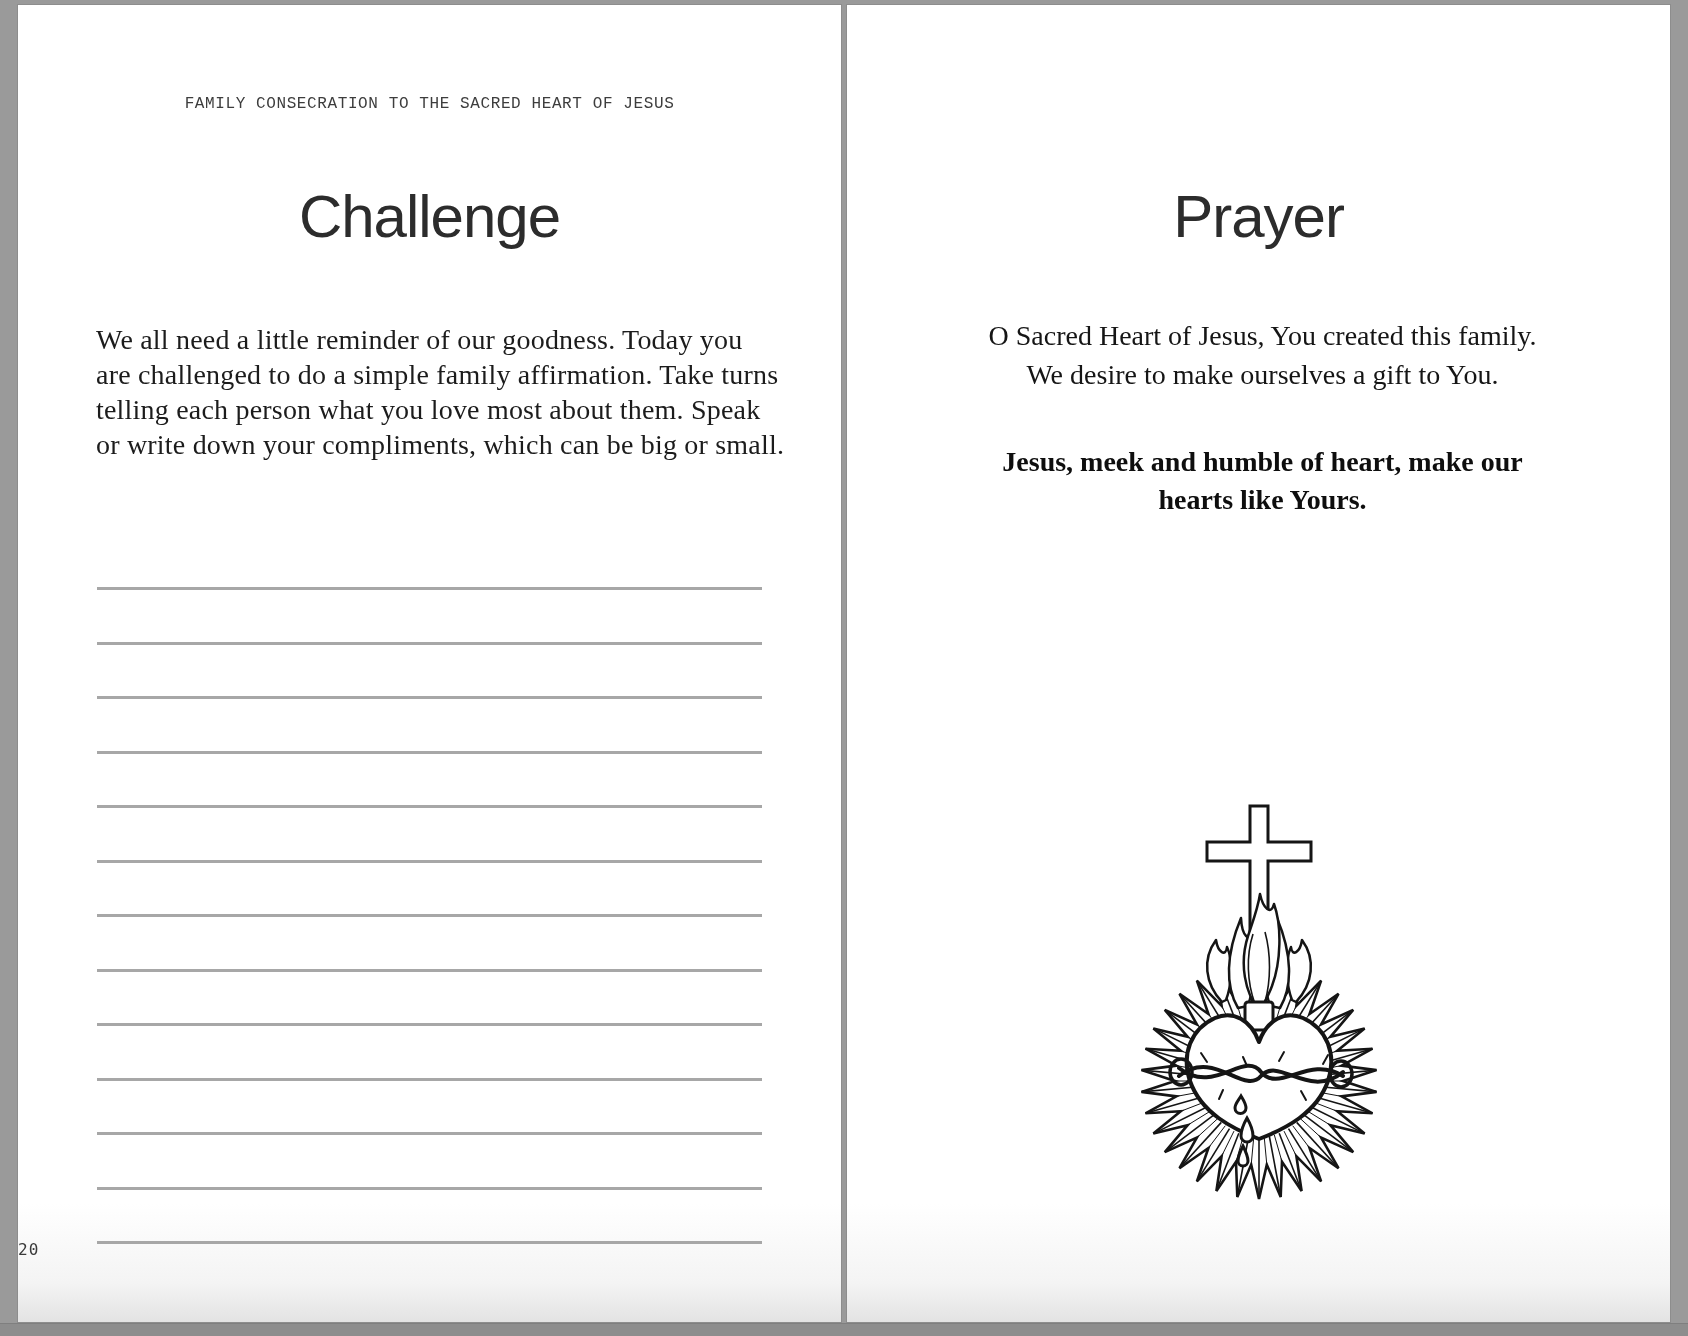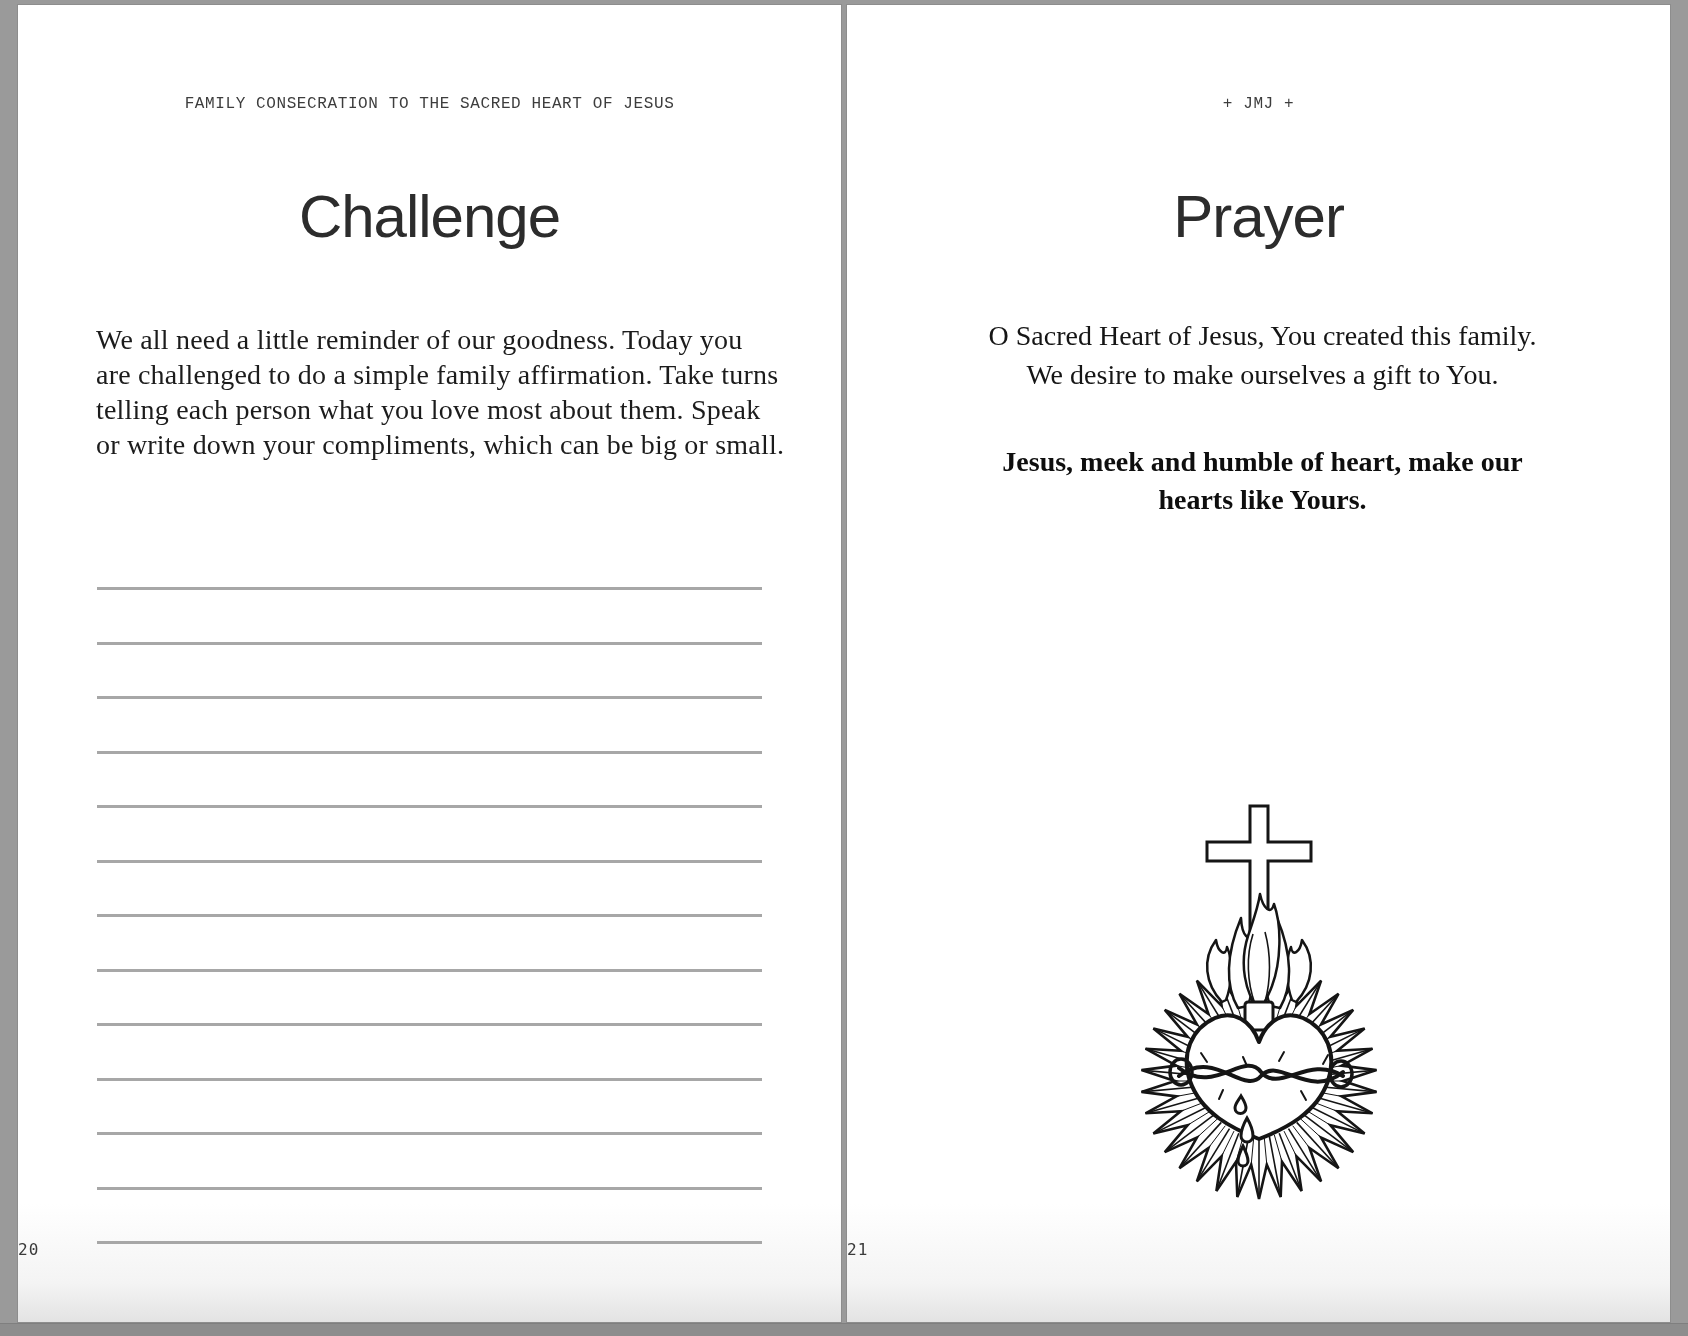--- a/index.html
+++ b/index.html
@@ -97,21 +97,20 @@
         <div class="wline" style="top: 436px;"></div>
         <div class="wline" style="top: 490.5px;"></div>
         <div class="wline" style="top: 545px;"></div>
         <div class="wline" style="top: 599.5px;"></div>
         <div class="wline" style="top: 654px;"></div>
       </div>
     <div class="page-number">20</div>
   </div>
 
   <div class="page">
-    <div class="running-header">+ JMJ +</div>
     <div class="chapter-title">Prayer</div>
     <div class="prayer-text">O Sacred Heart of Jesus, You created this family.
 We desire to make ourselves a gift to You.</div>
     <div class="prayer-response">Jesus, meek and humble of heart, make our
 hearts like Yours.</div>
 
     <svg class="illustration" viewBox="0 0 280 400" xmlns="http://www.w3.org/2000/svg">
 
       <g>
           <polygon points="140.0,159.0 147.8,193.4 161.7,161.0 163.0,196.2 182.6,167.0 177.4,201.8 202.1,176.7 190.6,210.0 219.5,189.8 202.1,220.4 234.2,205.9 211.4,232.8 245.6,224.4 218.3,246.7 253.5,244.7 222.6,261.6 257.5,266.1 224.0,277.0 257.5,287.9 222.6,292.4 253.5,309.3 218.3,307.3 245.6,329.6 211.4,321.2 234.2,348.1 202.1,333.6 219.5,364.2 190.6,344.0 202.1,377.3 177.4,352.2 182.6,387.0 163.0,357.8 161.7,393.0 147.8,360.6 140.0,395.0 132.2,360.6 118.3,393.0 117.0,357.8 97.4,387.0 102.6,352.2 77.9,377.3 89.4,344.0 60.5,364.2 77.9,333.6 45.8,348.1 68.6,321.2 34.4,329.6 61.7,307.3 26.5,309.3 57.4,292.4 22.5,287.9 56.0,277.0 22.5,266.1 57.4,261.6 26.5,244.7 61.7,246.7 34.4,224.4 68.6,232.8 45.8,205.9 77.9,220.4 60.5,189.8 89.4,210.0 77.9,176.7 102.6,201.8 97.4,167.0 117.0,196.2 118.3,161.0 132.2,193.4" fill="#ffffff" stroke="#151515" stroke-width="2.6"></polygon>
@@ -218,17 +217,16 @@
         </g>
       </g>
 
       <g fill="#ffffff" stroke="#151515" stroke-width="3">
         <path d="M122,292 c3,5 5,8 5,12 a5.5,5.5 0 1 1 -11,0 c0,-4 3,-7 6,-12 Z"></path>
         <path d="M128,314 c4,7 6,12 6,18 a6,6 0 1 1 -12,0 c0,-6 2,-11 6,-18 Z"></path>
         <path d="M124,342 c3,6 5,10 5,15 a5,5 0 1 1 -10,0 c0,-5 2,-9 5,-15 Z"></path>
       </g>
     </svg>
 
-    <div class="page-number">21</div>
   </div>
 </div>
 
 <div class="bottom-band"></div>
 
 </body></html>

